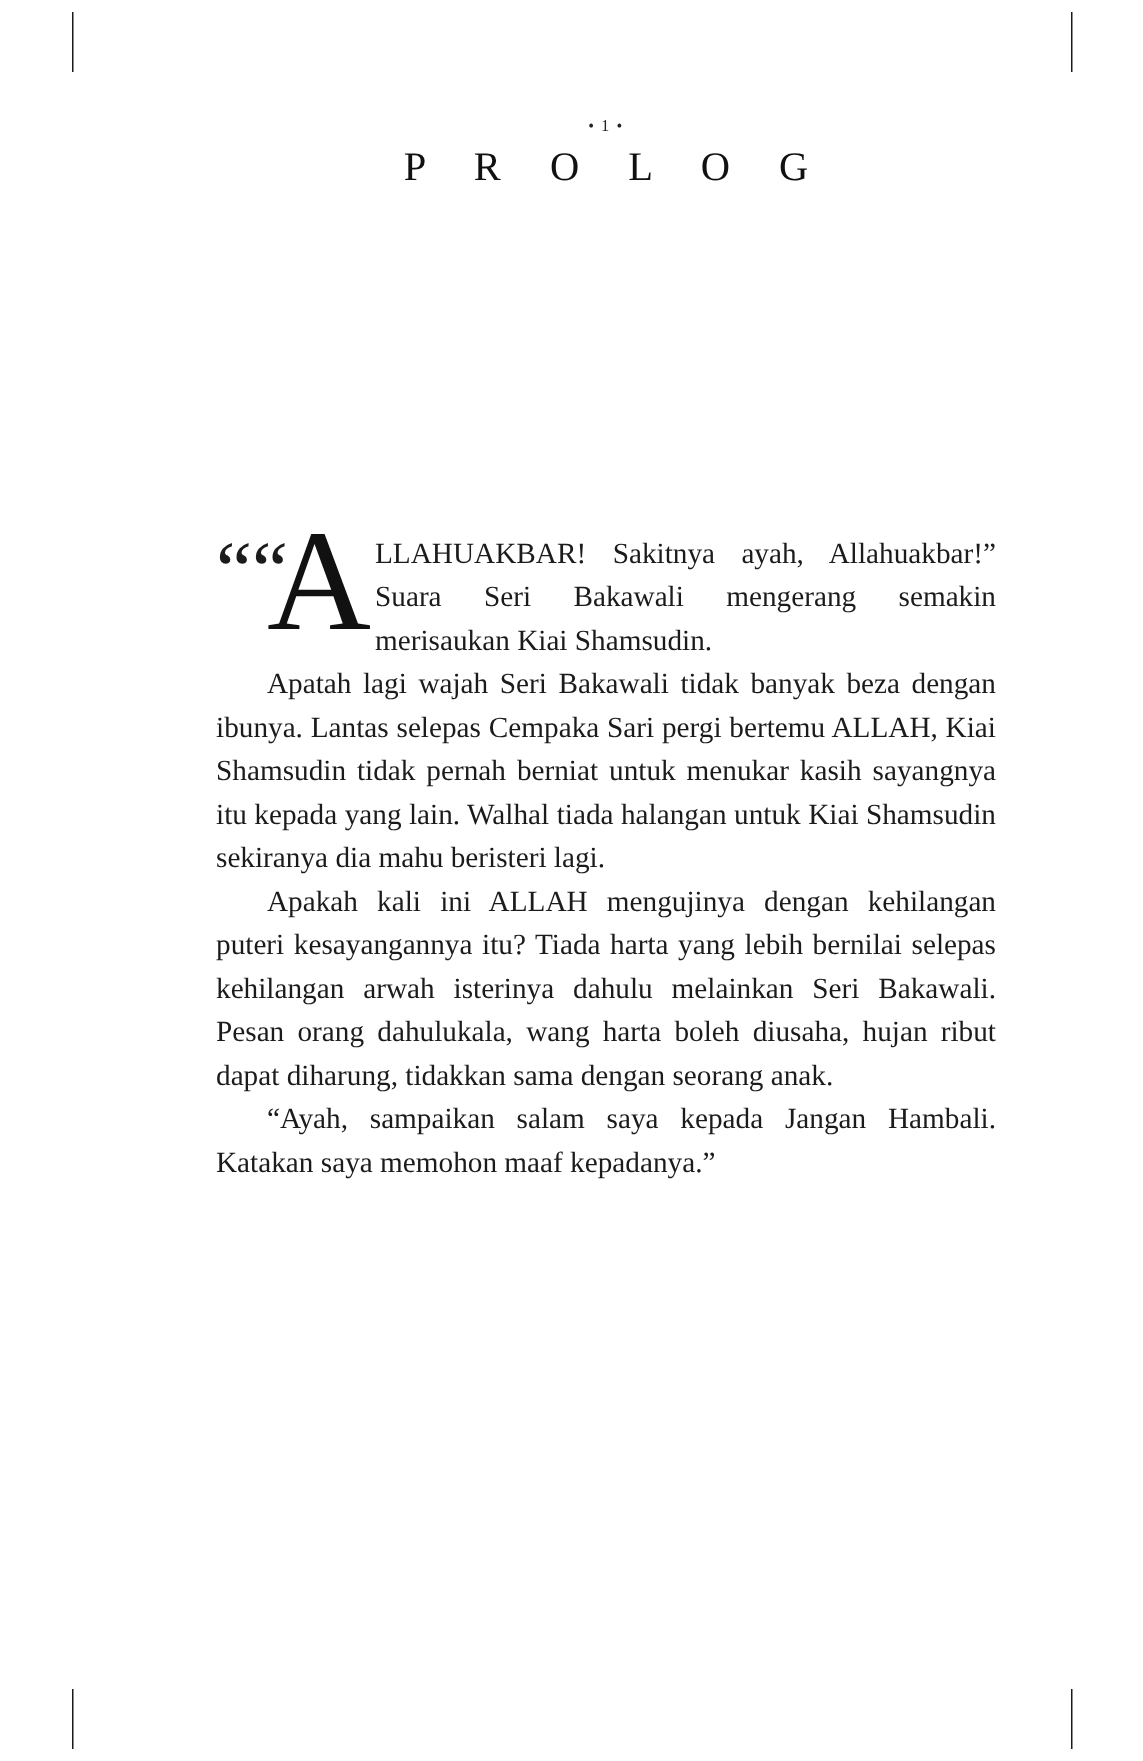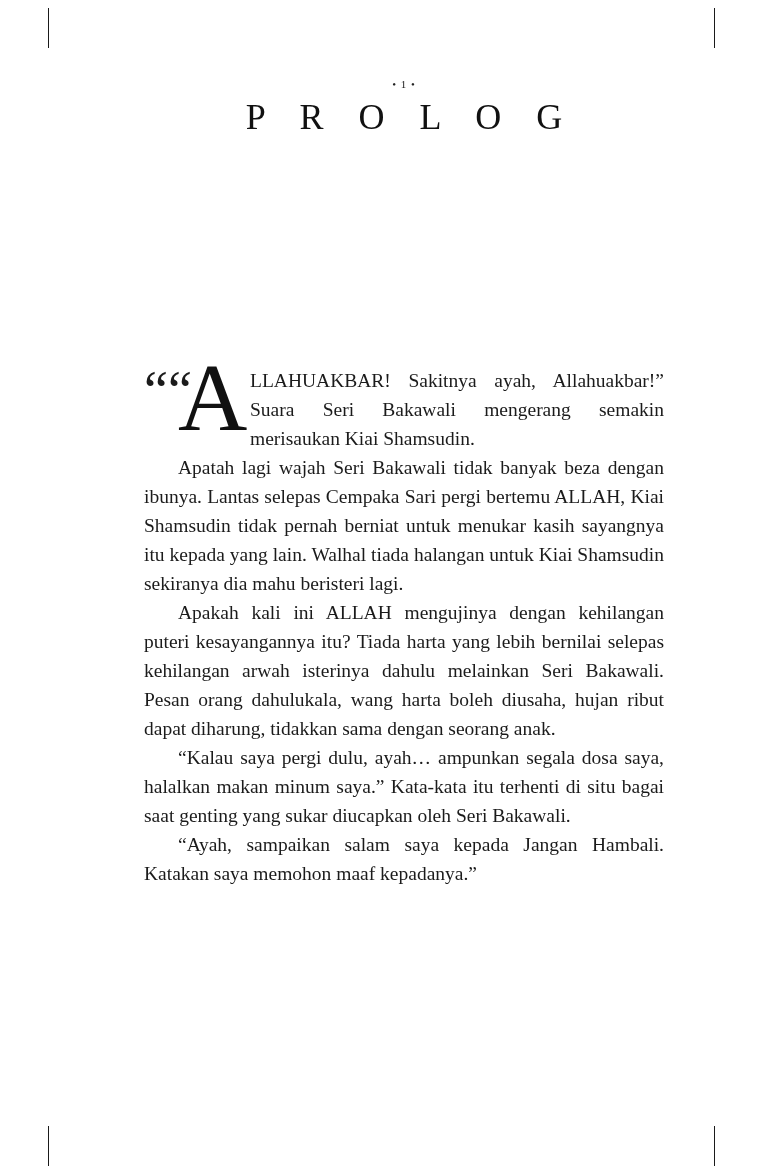--- a/index.html
+++ b/index.html
@@ -41,21 +41,21 @@
     text-align: center;
     font-size: 11px;
     letter-spacing: 1px;
     color: #222;
     margin-top: 78px;
     height: 14px;
   }
 
   .chapter-title {
     text-align: center;
-    font-size: 36px;
+    font-size: 27px;
     letter-spacing: 13px;
     color: #111;
     margin-top: 4px;
     text-indent: 13px;
     font-weight: 400;
   }
 
   .body-block {
     margin-top: 228px;
   }
@@ -126,17 +126,16 @@
     <p class="para first">
       <span class="dropcap-wrap">
         <span class="openquote">““</span>
         <span class="dropcap">A</span>
       </span>
         <span class="first-line-rest">LLAHUAKBAR! Sakitnya ayah, Allahuakbar!” Suara Seri Bakawali mengerang semakin merisaukan Kiai Shamsudin.</span>
     </p>
 
     <p class="para">Apatah lagi wajah Seri Bakawali tidak banyak beza dengan ibunya. Lantas selepas Cempaka Sari pergi bertemu ALLAH, Kiai Shamsudin tidak pernah berniat untuk menukar kasih sayangnya itu kepada yang lain. Walhal tiada halangan untuk Kiai Shamsudin sekiranya dia mahu beristeri lagi.</p>
     <p class="para">Apakah kali ini ALLAH mengujinya dengan kehilangan puteri kesayangannya itu? Tiada harta yang lebih bernilai selepas kehilangan arwah isterinya dahulu melainkan Seri Bakawali. Pesan orang dahulukala, wang harta boleh diusaha, hujan ribut dapat diharung, tidakkan sama dengan seorang anak.</p>
-    <p class="para">“Kalau saya pergi dulu, ayah… ampunkan segala dosa saya, halalkan makan minum saya.” Kata-kata itu terhenti di situ bagai saat genting yang sukar diucapkan oleh Seri Bakawali.</p>
     <p class="para">“Ayah, sampaikan salam saya kepada Jangan Hambali. Katakan saya memohon maaf kepadanya.”</p>
 
   </div>
 </div>
 
 </body></html>

